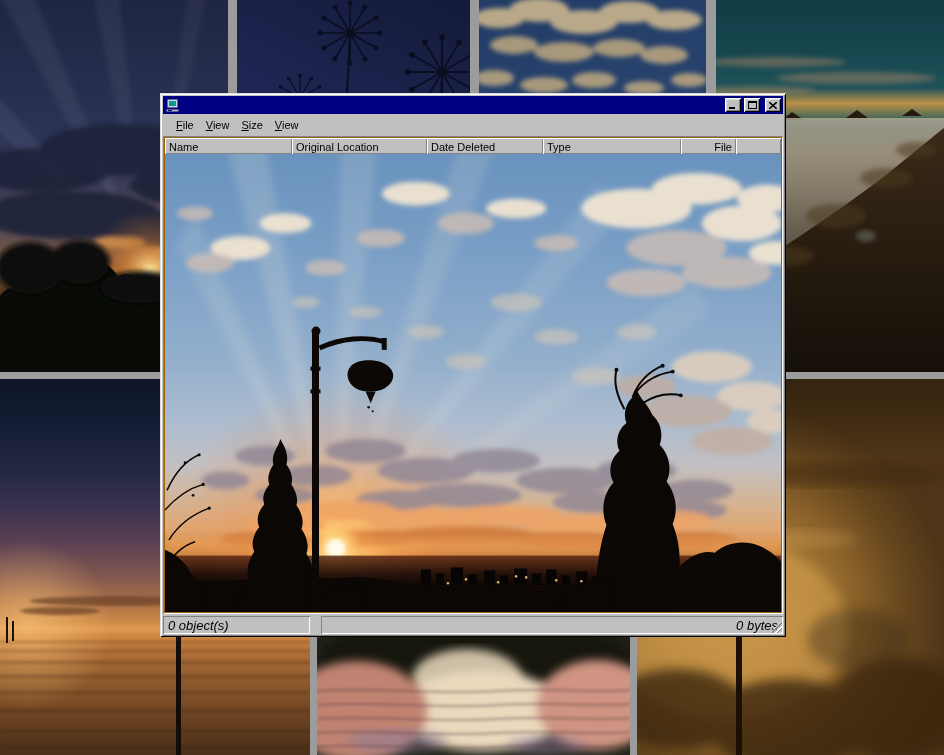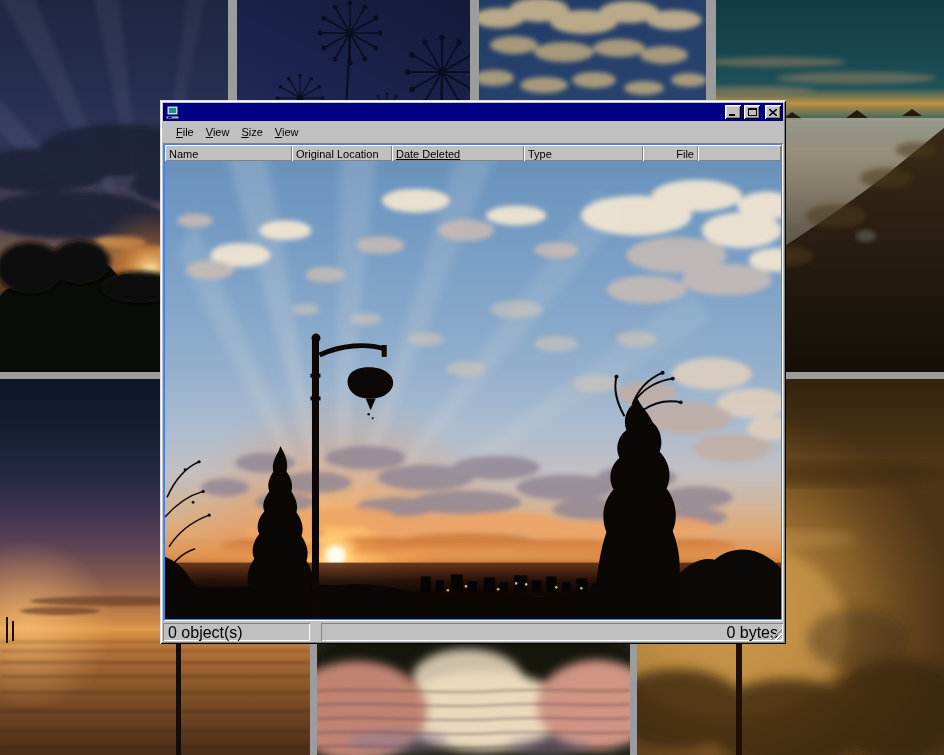--- a/index.html
+++ b/index.html
@@ -22,46 +22,46 @@
   .tile-d{left:716px;top:0;width:228px;height:372px;
     background:linear-gradient(180deg,#113c46 0%,#17464f 14%,#1f535a 24%,#2a5f60 32%,#8f8672 40%,#837a68 50%,#6a6253 60%,#555042 70%,#4a4438 80%,#423c30 100%);}
   .tile-e{left:0;top:379px;width:310px;height:376px;
     background:linear-gradient(180deg,#0d1526 0%,#141d33 12%,#222742 24%,#3a3150 34%,#5c4254 44%,#84584e 53%,#ad7347 60%,#cd8846 64.5%,#e09a4f 66.5%,#d18a3f 68%,#b5723a 72%,#97602f 78%,#7a4c26 86%,#5d3a1e 94%,#4a2e18 100%);}
   .tile-f{left:317px;top:379px;width:313px;height:376px;background:#20211a;}
   .tile-g{left:637px;top:379px;width:307px;height:376px;
     background:
       linear-gradient(180deg, rgba(30,20,6,.55) 0%, rgba(30,20,6,0) 22%),
       radial-gradient(ellipse 70% 55% at 32% 62%, #bc8c42 0%, #a87a36 35%, #865e28 60%, #64451d 80%, #4e3518 100%);}
   
-  .win{position:absolute;left:160px;top:100px;width:626px;height:544px;background:#c0c0c0;
+  .win{position:absolute;left:160px;top:93px;width:626px;height:544px;background:#c0c0c0;
        padding:3px;display:flex;flex-direction:column;z-index:10;
        box-shadow: inset 1px 1px 0 #dcdcdc, inset -1px -1px 0 #000, inset 2px 2px 0 #fff, inset -2px -2px 0 #808080;}
   .titlebar{height:18px;flex:none;background:#000082;display:flex;align-items:center;padding:1px 2px;gap:3px;}
   .tb-icon{width:15px;height:15px;flex:none;display:block;}
   .tb-title{color:#fff;font-size:11px;font-weight:bold;flex:none;}
   .tb-spacer{flex:1;}
   .tb-btn{width:16px;height:14px;flex:none;background:#c0c0c0;display:flex;align-items:center;justify-content:center;
        box-shadow: inset 1px 1px 0 #fff, inset -1px -1px 0 #000, inset 2px 2px 0 #dcdcdc, inset -2px -2px 0 #808080;}
   .tb-btn.close{margin-left:2px;}
   .menubar{height:22px;flex:none;display:flex;align-items:center;padding-left:7px;font-size:11px;color:#000;}
   .menu-item{display:inline-block;padding:2px 6px;cursor:default;}
   .menu-item::first-letter{text-decoration:underline;}
-  .listview{flex:1;display:flex;flex-direction:column;padding:2px;background:#3b82f6;
+  .listview{flex:1;display:flex;flex-direction:column;padding:2px;background:#a16207;
        box-shadow: inset 1px 1px 0 #828282, inset -1px -1px 0 #fff;}
   .header-row{height:16px;flex:none;display:flex;background:#c0c0c0;font-size:11px;color:#000;}
   .hcell{flex:none;display:flex;align-items:center;padding:1px 4px 0;white-space:nowrap;overflow:hidden;
        box-shadow: inset 1px 1px 0 #fff, inset -1px 0 0 #828282, inset 0 -1px 0 #828282;}
-  .hc-0{width:127px;}.hc-1{width:100px;}.hc-2{width:132px;text-decoration:underline;}.hc-3{width:119px;}
+  .hc-0{width:127px;}.hc-1{width:135px;}.hc-2{width:116px;}.hc-3{width:138px;}
   .hc-4{width:55px;justify-content:flex-end;}.hc-5{flex:1;}
   .photo{flex:1;position:relative;overflow:hidden;
     background:
       radial-gradient(circle at 27.7% 86%, #fff8dd 0%, #ffeaa6 2%, rgba(255,205,120,.9) 4.5%, rgba(252,170,88,.6) 9%, rgba(240,140,70,.28) 16%, rgba(240,140,70,0) 28%),
       linear-gradient(180deg,#6892bd 0%,#7da1c7 25%,#93afcc 45%,#abbcd0 58%,#c2c0c2 68%,#d4b495 76%,#e0a672 82%,#d08a48 86.5%,#a8612f 90%,#5e3319 93%,#20100a 96.5%,#0c0705 100%);}
   .photo svg{position:absolute;inset:0;width:100%;height:100%;display:block;}
-  .statusbar{height:18px;flex:none;margin-top:2px;display:flex;gap:11px;font-size:16px;color:#000;}
+  .statusbar{height:18px;flex:none;margin-top:2px;display:flex;gap:11px;font-size:13px;color:#000;font-style:italic;}
   .spanel{display:flex;align-items:center;padding:1px 5px 0;white-space:nowrap;
        box-shadow: inset 1px 1px 0 #828282, inset -1px -1px 0 #fff;}
   .sp-0{width:147px;flex:none;}
   .sp-1{flex:1;position:relative;justify-content:flex-end;}
   .grip{position:absolute;right:1px;bottom:1px;width:12px;height:12px;
        background:repeating-linear-gradient(135deg,#fff 0 1px,#8a8a8a 1px 2px,transparent 2px 4px);
        clip-path:polygon(100% 0,100% 100%,0 100%);}
 </style>
 </head>
 <body>

